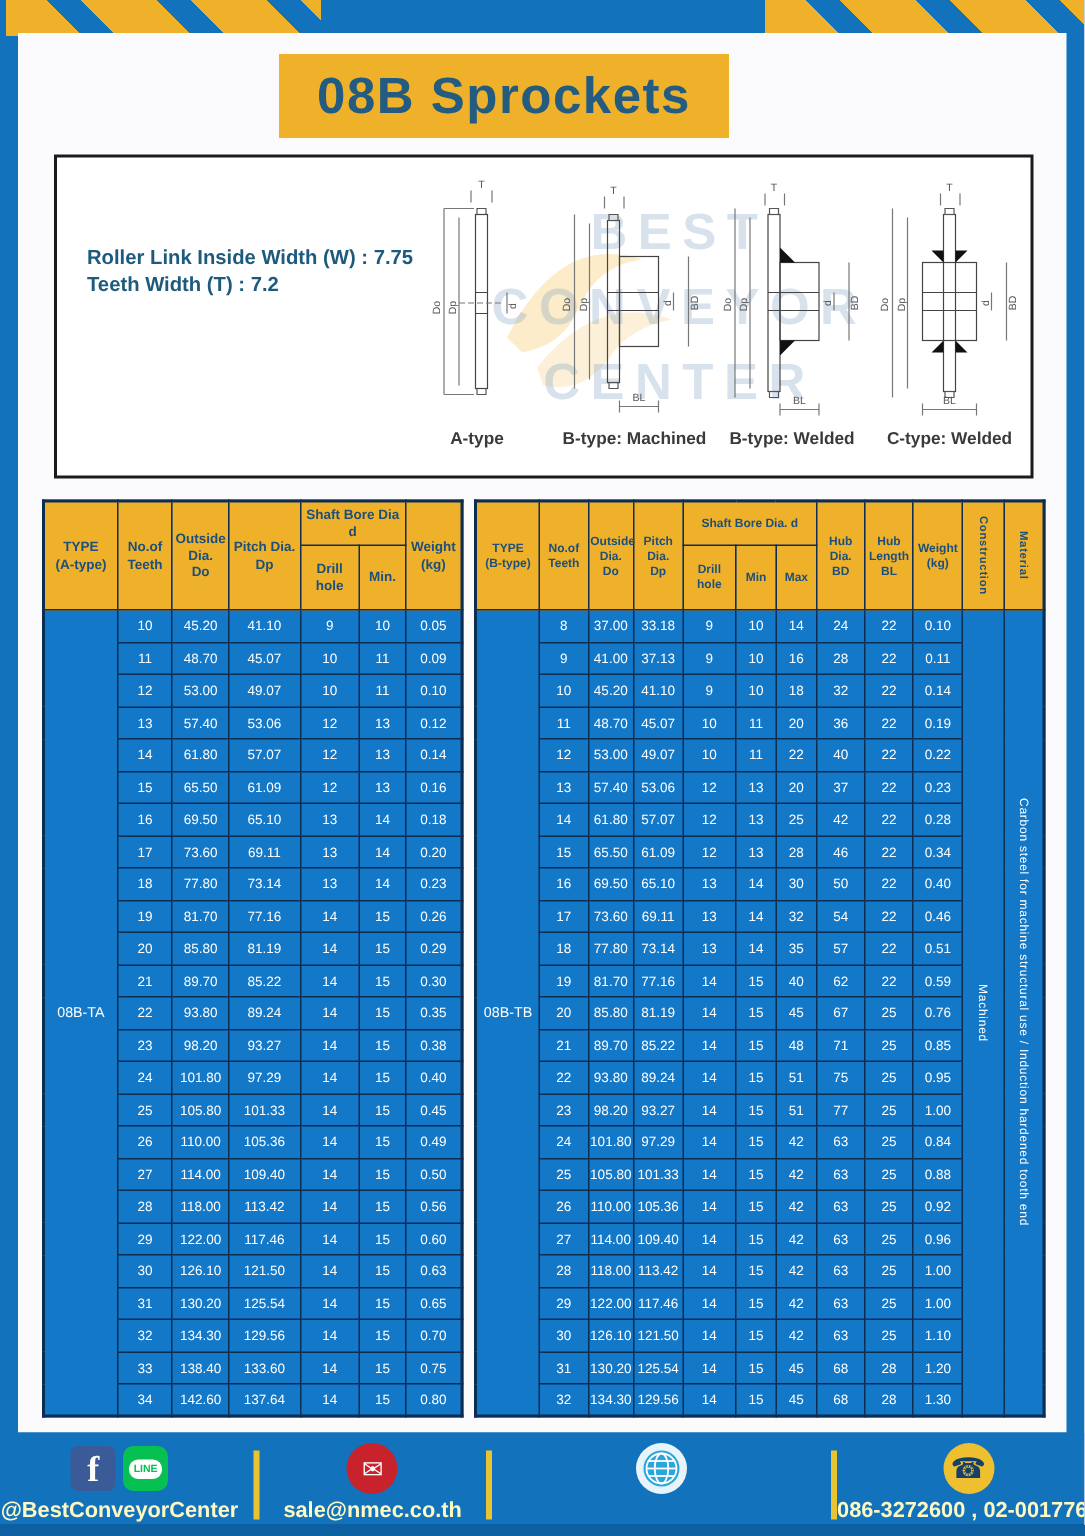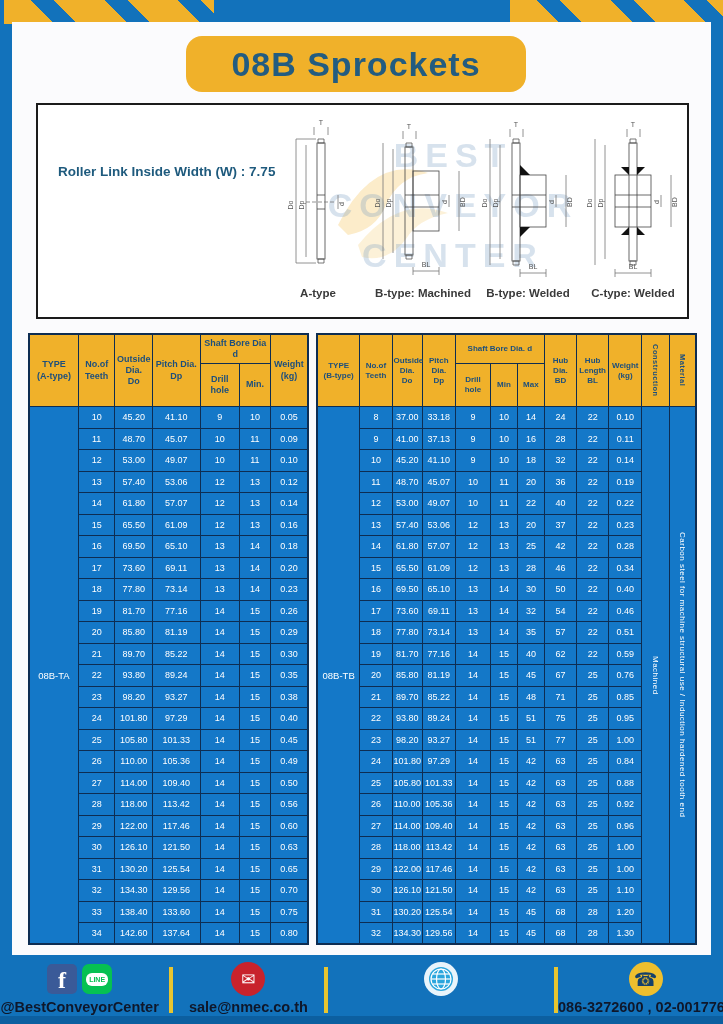--- a/index.html
+++ b/index.html
@@ -3,22 +3,22 @@
 <meta charset="utf-8">
 <style>
   html,body{margin:0;padding:0;}
   body{width:723px;height:1024px;font-family:"Liberation Sans",sans-serif;}
   #page{position:relative;width:723px;height:1024px;background:#1272bb;overflow:hidden;}
   .stripe-band{position:absolute;top:0;height:24px;
     background:repeating-linear-gradient(45deg,#f0b12a 0 36px,rgba(0,0,0,0) 36px 52px);}
   #stripes-left{left:4px;width:210px;}
   #stripes-right{left:510px;width:213px;}
   #white-page{position:absolute;left:12px;top:22px;width:699px;height:933px;background:#fbfbfd;}
-  #title-banner{position:absolute;left:186px;top:36px;width:340px;height:56px;background:#f0b12a;
-    display:flex;align-items:center;justify-content:center;border-radius:16px;}
+  #title-banner{position:absolute;left:186px;top:36px;width:300px;height:56px;background:#f0b12a;
+    display:flex;align-items:center;justify-content:center;}
   #title-banner span{font-size:34px;font-weight:bold;color:#235c80;letter-spacing:1px;}
   #diagram-box{position:absolute;left:36px;top:103px;width:649px;height:212px;background:#fff;border:2px solid #1b1b1b;}
   #specs{position:absolute;left:20px;top:58px;color:#1e5a7d;font-weight:bold;font-size:13.5px;line-height:17.5px;}
   #watermark{position:absolute;left:250px;top:25px;width:330px;height:165px;color:rgba(110,150,190,0.28);
     font-weight:bold;text-align:center;pointer-events:none;}
   #watermark div{font-size:34px;letter-spacing:7px;line-height:50px;}
   #wm-bird{position:absolute;left:280px;top:30px;opacity:0.45;pointer-events:none;}
   .diagram{position:absolute;top:12px;width:104px;height:192px;text-align:center;}
   .diagram svg{display:block;margin:0 auto;}
   .diag-caption{font-size:11.5px;color:#3a3a3a;margin-top:2px;font-weight:bold;}
@@ -37,21 +37,21 @@
   #table-a thead tr.r2 th, #table-b thead tr.r2 th{height:40px;}
   .type-cell{font-size:9.5px !important;}
   .vhead{writing-mode:vertical-rl;text-orientation:mixed;font-size:7.5px !important;letter-spacing:0.5px;}
   .vcell{writing-mode:vertical-rl;text-orientation:mixed;font-size:8px !important;letter-spacing:0.5px;}
   
   #footer{position:absolute;left:0;top:955px;width:723px;height:69px;background:#1272bb;
     display:flex;align-items:stretch;justify-content:center;}
   #footer-bottom-edge{position:absolute;left:0;top:1016px;width:723px;height:8px;background:#0c5fa0;}
   .f-sec{display:flex;flex-direction:column;align-items:center;justify-content:flex-start;padding-top:6px;}
   .f-sec .f-icons{display:flex;gap:5px;align-items:center;height:36px;}
-  .f-label{color:#0f172a;font-weight:bold;font-size:14.5px;margin-top:2px;white-space:nowrap;}
+  .f-label{color:#fef9c3;font-weight:bold;font-size:14.5px;margin-top:2px;white-space:nowrap;}
   .f-div{width:4px;height:46px;background:#e8c530;align-self:center;margin:0 10px;}
   .icon-fb{width:30px;height:30px;background:#3a5a98;border-radius:5px;color:#fff;font-weight:bold;
     font-size:24px;display:flex;align-items:flex-end;justify-content:center;font-family:"Liberation Serif",serif;line-height:28px;}
   .icon-line{width:30px;height:30px;background:#06c152;border-radius:7px;display:flex;align-items:center;justify-content:center;}
   .icon-line span{background:#fff;color:#06c152;font-size:7px;font-weight:bold;border-radius:6px;padding:3px 3px;}
   .icon-round{width:34px;height:34px;border-radius:50%;display:flex;align-items:center;justify-content:center;}
   .icon-mail{background:#c8232c;color:#fff;font-size:17px;}
   .icon-globe{background:#e8f4fb;}
   .icon-phone{background:#eebf2e;color:#15406b;font-size:19px;}
   .sec1{width:168px;} .sec2{width:138px;} .sec3{width:218px;} .sec4{width:155px;}
@@ -74,20 +74,21 @@
       <path d="M40 110 Q80 60 130 78 Q100 84 88 104 Q70 128 44 122 Z" fill="#f0b12a" opacity="0.4"></path>
     </svg>
     <div id="watermark">
       <div>BEST</div>
       <div>CONVEYOR</div>
       <div>CENTER</div>
     </div>
 
     <div id="specs">
       <div>Roller Link Inside Width (W)  :  7.75</div>
+      <div>Teeth Width (T)  :  7.2</div>
     </div>
 
     <div class="diagram" style="left:333px;">
       <svg width="104" height="168" viewBox="0 0 104 168">
         <g stroke="#777" stroke-width="0.8" fill="none">
           <text class="dimtxt" x="38" y="12" text-anchor="middle" stroke="none" fill="#555">T</text>
           <line x1="32" y1="14" x2="32" y2="22"></line>
             <line x1="45" y1="14" x2="45" y2="22"></line>
           <rect x="34" y="30" width="8" height="108" stroke="#444"></rect>
           <path d="M35 26 l6 0 l0 4 l-6 0 z M35 138 l6 0 l0 4 l-6 0 z" stroke="#555"></path>

